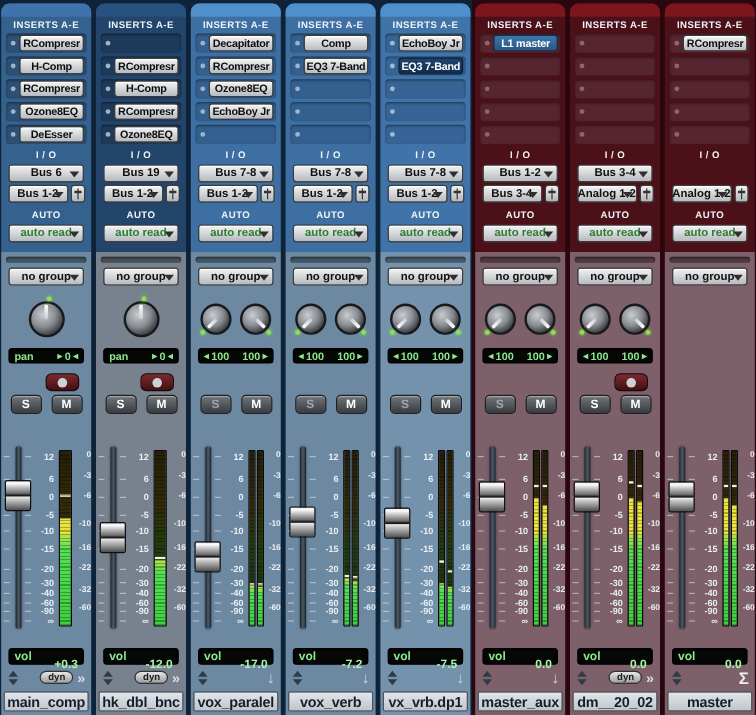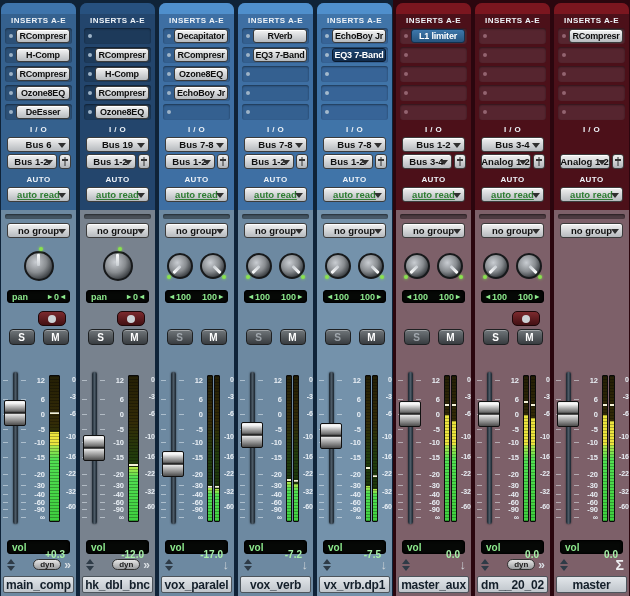--- a/index.html
+++ b/index.html
@@ -18,21 +18,21 @@
     background:linear-gradient(#f4f4f4,#b7bbbf);border:1px solid #3a3a3a;color:#0d0d0d;
     font-size:9px;font-weight:bold;display:flex;align-items:center;justify-content:center;
     white-space:nowrap;letter-spacing:-.2px;box-shadow:inset 0 1px 0 #fff;}
   .plugbtn.hl-dark{background:linear-gradient(#1d4470,#122c4c);color:#fff;border-color:#0a1a2e;box-shadow:none;}
   .plugbtn.hl-blue{background:linear-gradient(#3d77ab,#27557f);color:#fff;border-color:#12304e;box-shadow:none;}
   .sel{width:63px;height:15px;border-radius:3px;background:linear-gradient(#f2f2f2,#b6babe);
     border:1px solid #3c3c3c;position:relative;display:flex;align-items:center;justify-content:center;
     font-size:9.5px;font-weight:bold;color:#101010;box-shadow:inset 0 1px 0 #fff;margin-bottom:2px;white-space:nowrap;}
   .sel .caret{position:absolute;right:3px;top:5px;width:0;height:0;border-left:4px solid transparent;
     border-right:4px solid transparent;border-top:5px solid #2f2f2f;}
-  .sel.green{color:#2e7d32;text-decoration:underline;}
+  .sel.green{color:#2e7d32;}
   .outrow{display:flex;gap:2px;margin-bottom:2px;align-items:center;}
   .outrow .sel{width:50px;margin-bottom:0;}
   .mini{width:12px;height:15px;border-radius:3px;background:linear-gradient(#f0f0f0,#b0b4b8);
     border:1px solid #3c3c3c;display:flex;align-items:center;justify-content:center;}
   .zone-bot{width:75px;background:var(--lower);flex:1;display:flex;flex-direction:column;align-items:center;}
   .sendbar{width:67px;height:5px;margin-top:4px;border-radius:2px;background:rgba(0,0,0,.38);
     box-shadow:inset 0 1px 2px rgba(0,0,0,.5);}
   .grp{margin-top:4px;}
   .knobzone{height:40px;margin-top:6px;display:flex;align-items:center;justify-content:center;gap:7px;width:100%;}
   .knob{border-radius:50%;position:relative;border:2px solid #17191b;
@@ -531,21 +531,21 @@
         </div>
         <div class="nameplate">vox_paralel</div>
       </div>
     </div>
     <div class="strip" style="--tab: #4f8fcc; --upper: #3e6fa3; --lower: #6d89a1; --slot: #346090; --led: #9db3c7;">
       <div class="zone-top">
         <div class="tab"></div>
         <div class="hdr">INSERTS A-E</div>
         <div class="slot">
           <span class="led"></span>
-          <div class="plugbtn">RVerb</div>
+          <div class="plugbtn">Comp</div>
         </div>
         <div class="slot">
           <span class="led"></span>
           <div class="plugbtn">EQ3 7-Band</div>
         </div>
         <div class="slot">
           <span class="led"></span>
         </div>
         <div class="slot">
           <span class="led"></span>
@@ -825,21 +825,21 @@
         </div>
         <div class="nameplate">vx_vrb.dp1</div>
       </div>
     </div>
     <div class="strip" style="--tab: #7b161f; --upper: #4c1019; --lower: #7d6069; --slot: #56252f; --led: #936470;">
       <div class="zone-top">
         <div class="tab"></div>
         <div class="hdr">INSERTS A-E</div>
         <div class="slot">
           <span class="led"></span>
-          <div class="plugbtn hl-blue">L1 limiter</div>
+          <div class="plugbtn hl-blue">L1 master</div>
         </div>
         <div class="slot">
           <span class="led"></span>
         </div>
         <div class="slot">
           <span class="led"></span>
         </div>
         <div class="slot">
           <span class="led"></span>
         </div>

